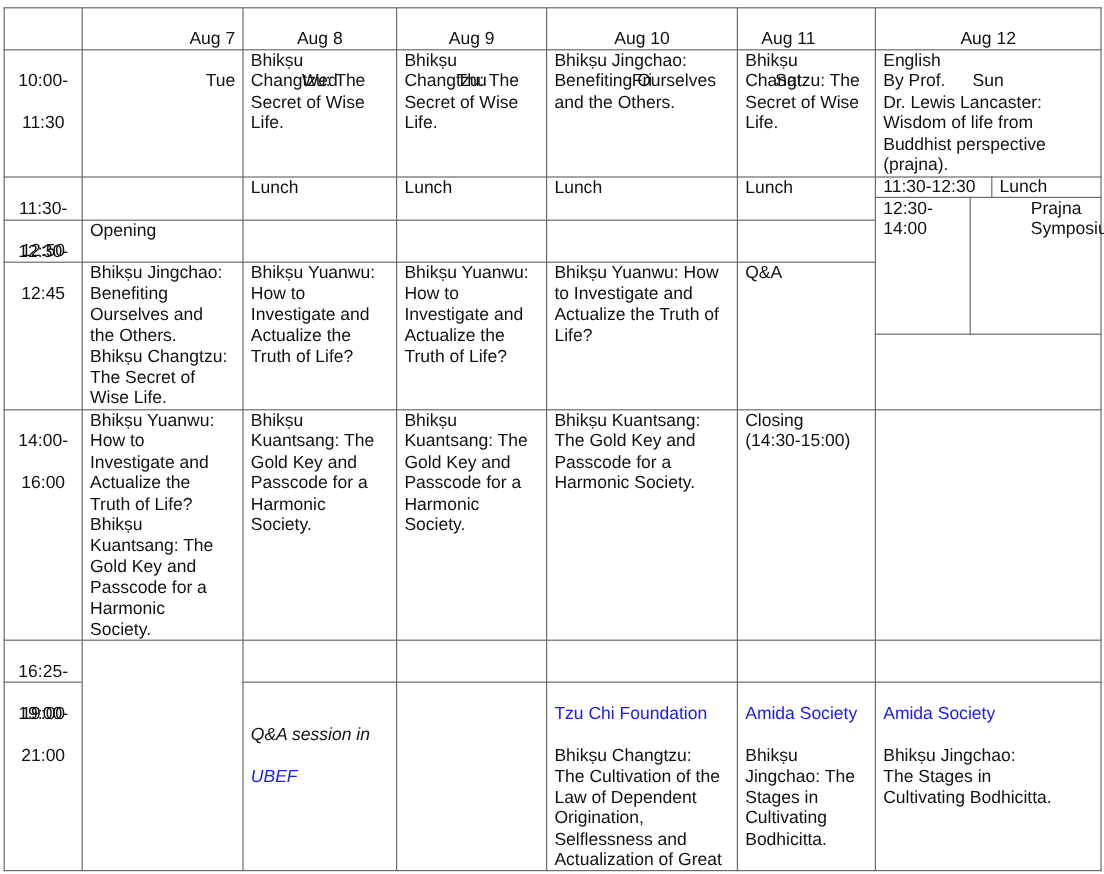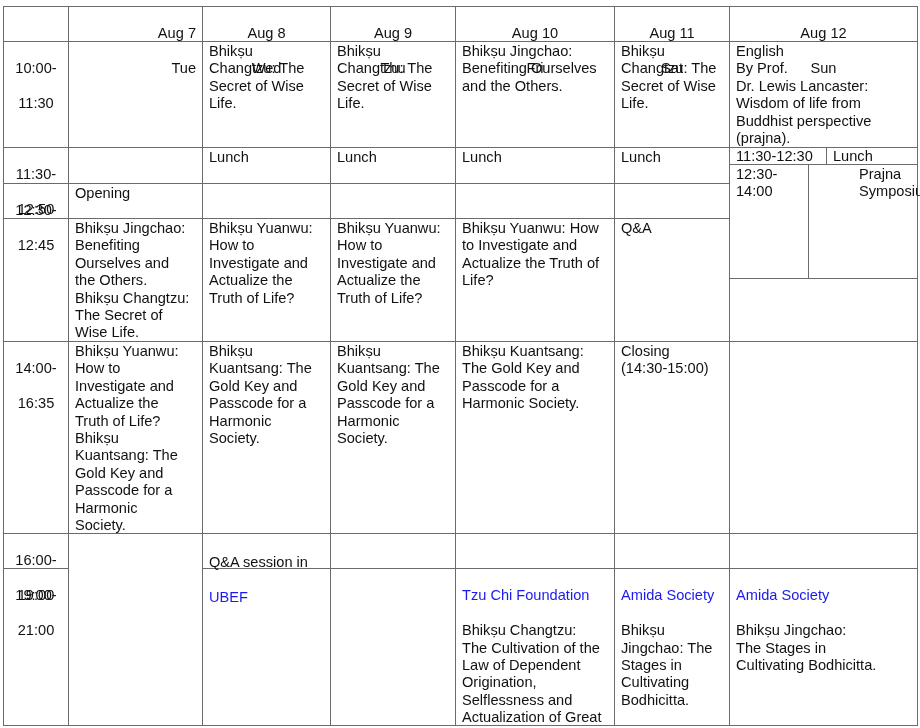--- a/index.html
+++ b/index.html
@@ -53,21 +53,21 @@
     <span class="line">Wed</span>
   </div>
   <div class="cell hdr" style="left:331px; top:7px; width:124px; height:34px;">
     <span class="line">Aug 9</span>
     <span class="line">Thu</span>
   </div>
   <div class="cell hdr" style="left:456px; top:7px; width:158px; height:34px;">
     <span class="line">Aug 10</span>
     <span class="line">Fri</span>
   </div>
-  <div class="cell hdr" style="left:615px; top:7px; width:114px; height:34px;">
+  <div class="cell hdr" style="left:600px; top:7px; width:114px; height:34px;">
     <span class="line">Aug 11</span>
     <span class="line">Sat</span>
   </div>
   <div class="cell hdr" style="left:730px; top:7px; width:187px; height:34px;">
     <span class="line">Aug 12</span>
     <span class="line">Sun</span>
   </div>
 
   <div class="cell time" style="left:4px; top:42px; width:64px;">
     <span class="line">10:00-</span>
@@ -76,24 +76,24 @@
   <div class="cell time" style="left:4px; top:148px; width:64px;">
     <span class="line">11:30-</span>
     <span class="line">12:50</span>
   </div>
   <div class="cell time" style="left:4px; top:184px; width:64px;">
     <span class="line">12:30-</span>
     <span class="line">12:45</span>
   </div>
   <div class="cell time" style="left:4px; top:342px; width:64px;">
     <span class="line">14:00-</span>
-    <span class="line">16:35</span>
+    <span class="line">16:00</span>
   </div>
   <div class="cell time" style="left:4px; top:534px; width:64px;">
-    <span class="line">16:00-</span>
+    <span class="line">16:25-</span>
     <span class="line">19:00</span>
   </div>
   <div class="cell time" style="left:4px; top:569px; width:64px;">
     <span class="line">19:00-</span>
     <span class="line">21:00</span>
   </div>
 
   <div class="cell" style="left:69px; top:42px; width:133px;"></div>
   <div class="cell" style="left:203px; top:42px; width:127px;">Bhikṣu
 Changtzu: The
@@ -190,21 +190,21 @@
 (14:30-15:00)</div>
   <div class="cell" style="left:730px; top:342px; width:187px;"></div>
 
   <div class="cell" style="left:69px; top:534px; width:133px;"></div>
   <div class="cell" style="left:203px; top:534px; width:127px;"></div>
   <div class="cell" style="left:331px; top:534px; width:124px;"></div>
   <div class="cell" style="left:456px; top:534px; width:158px;"></div>
   <div class="cell" style="left:615px; top:534px; width:114px;"></div>
   <div class="cell" style="left:730px; top:534px; width:187px;"></div>
 
-  <div class="cell" style="left:203px; top:536px; width:127px;">
+  <div class="cell" style="left:203px; top:587px; width:127px;font-style:italic;">
     <span class="line">Q&amp;A session in</span>
     <span class="line link">UBEF</span>
   </div>
   <div class="cell" style="left:331px; top:569px; width:124px;"></div>
   <div class="cell" style="left:456px; top:569px; width:158px;">
     <span class="line link">Tzu Chi Foundation</span>
     <span class="line">Bhikṣu Changtzu:
 The Cultivation of the
 Law of Dependent
 Origination,

